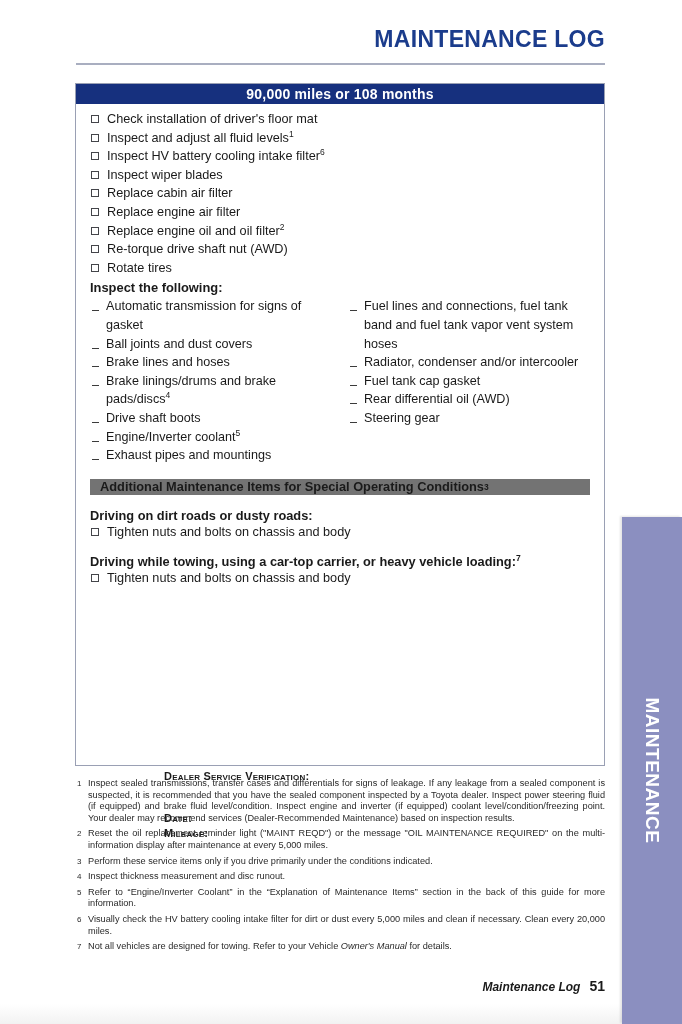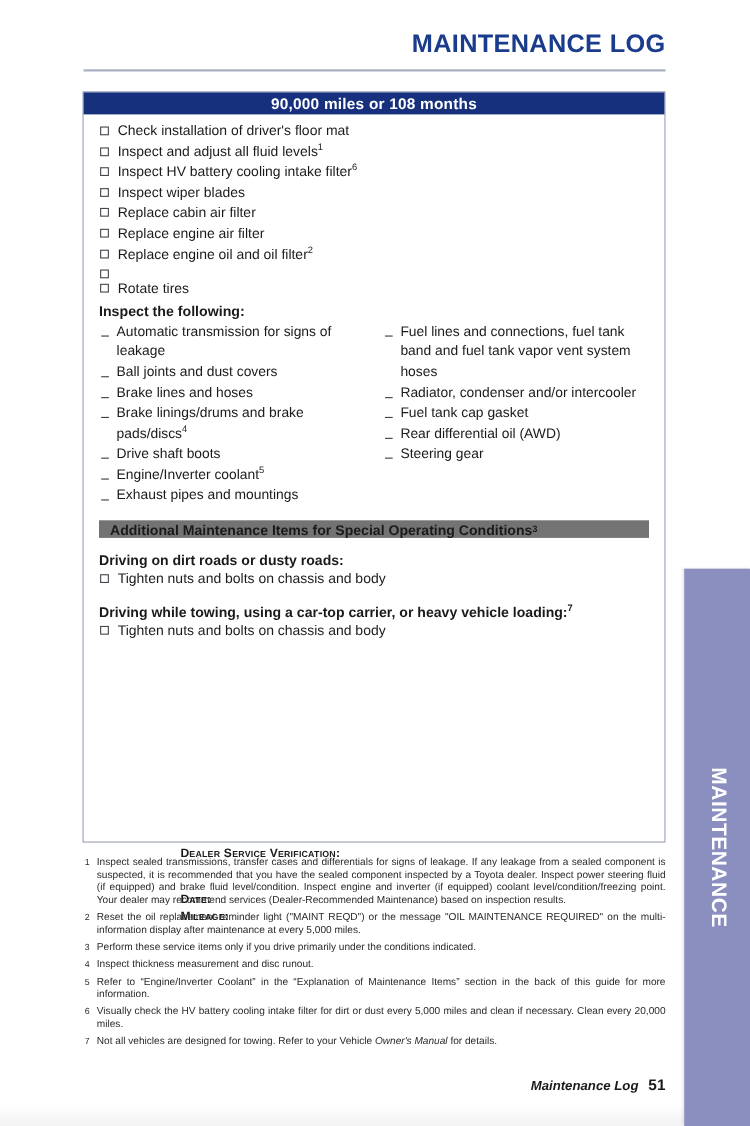--- a/index.html
+++ b/index.html
@@ -289,34 +289,35 @@
           <div class="chk-row">
             <span class="chk"></span>
             <span class="chk-label">Replace engine air filter</span>
           </div>
           <div class="chk-row">
             <span class="chk"></span>
             <span class="chk-label">Replace engine oil and oil filter<sup>2</sup></span>
           </div>
           <div class="chk-row">
             <span class="chk"></span>
+            <span class="chk-label">Re-torque drive shaft nut (AWD)</span>
           </div>
           <div class="chk-row">
             <span class="chk"></span>
             <span class="chk-label">Rotate tires</span>
           </div>
         </div>
 
       <div class="inspect-head">Inspect the following:</div>
 
       <div class="dash-cols">
         <div class="dash-col left" id="inspect-left">
             <div class="dash-row">
               <span class="dash"></span>
-              <span class="dash-label">Automatic transmission for signs of leakage</span>
+              <span class="dash-label">Automatic transmission for signs of gasket</span>
             </div>
             <div class="dash-row">
               <span class="dash"></span>
               <span class="dash-label">Ball joints and dust covers</span>
             </div>
             <div class="dash-row">
               <span class="dash"></span>
               <span class="dash-label">Brake lines and hoses</span>
             </div>
             <div class="dash-row">

